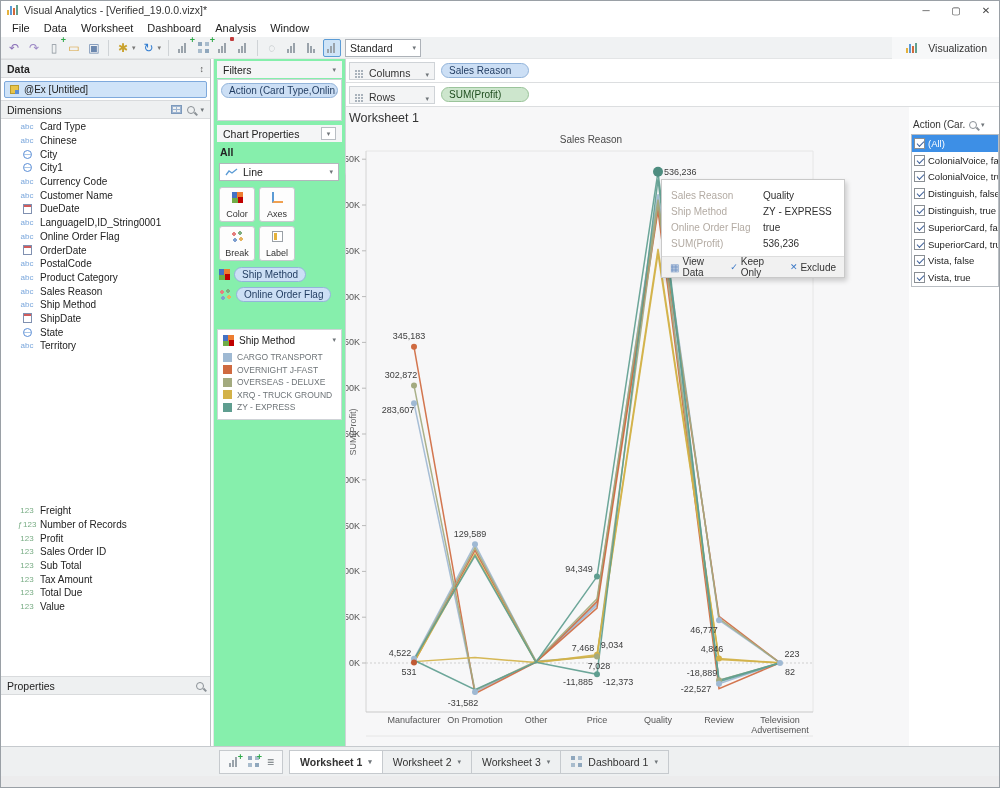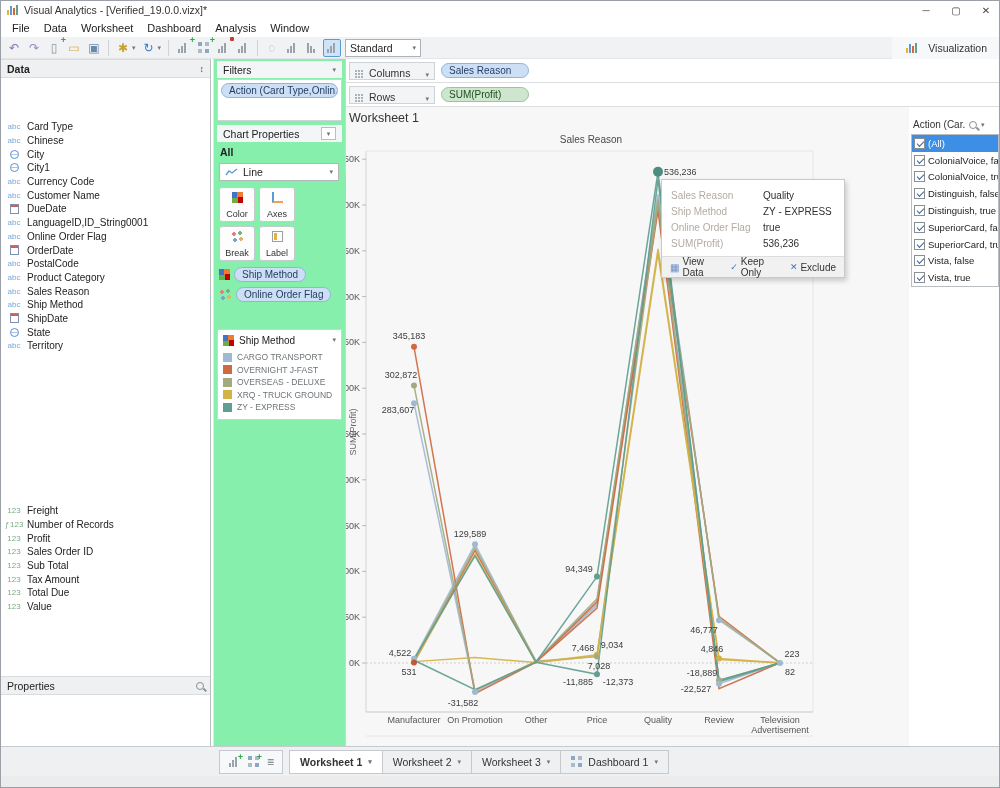--- a/index.html
+++ b/index.html
@@ -54,21 +54,21 @@
   .phead .sp { margin-left:auto; display:flex; align-items:center; gap:5px; }
   .data-head { position:absolute; left:0; top:0; width:209px; font-weight:bold; }
   .source-row { position:absolute; left:3px; top:22px; width:203px; height:17px; background:#cfe3f8;
     border:1px solid #7ea9dc; border-radius:2px; display:flex; align-items:center; gap:5px; padding:0 5px; font-size:10px; }
   .cube-ic { width:9px; height:9px; background:#e8c44a; border:1px solid #b89a2e; position:relative; }
   .cube-ic::after { content:""; position:absolute; right:-1px; bottom:-1px; width:4px; height:4px; background:#5b8ed6; }
   .dim-head { position:absolute; left:0; top:41px; width:209px; }
   .fieldlist { position:absolute; left:0; width:209px; list-style:none; }
   .dim-list { top:61px; }
   .meas-list { top:445px; }
-  .fieldlist li { height:13.7px; display:flex; align-items:center; gap:5px; padding-left:5px; font-size:10px; color:#222; }
+  .fieldlist li { height:13.7px; display:flex; align-items:center; gap:5px; padding-left:18px; font-size:10px; color:#222; }
   .ticon { width:16px; display:inline-flex; justify-content:center; align-items:center; flex:0 0 16px; }
   .t-abc { color:#7aa7dc; font-size:8px; letter-spacing:0; }
   .t-num { color:#79ad85; font-size:8px; }
   .t-num i { font-style:italic; margin-right:1px; }
   .geo-ic { width:9px; height:9px; border:1px solid #5b8ed6; border-radius:50%;
     background:linear-gradient(to bottom, transparent 42%, #a9c6e8 42%, #a9c6e8 58%, transparent 58%); }
   .date-ic { width:9px; height:10px; border:1px solid #8090b0; background:linear-gradient(#d05c5c 0 2px, #fff 2px); }
   .meas-head { position:absolute; left:0; top:425px; width:209px; }
   .param-head { position:absolute; left:0; top:617px; width:209px; }
   .search-ic { position:relative; width:8px; height:8px; border:1.5px solid #8a9096; border-radius:50%; display:inline-block; }
@@ -299,20 +299,32 @@
       <span class="lbl">Visualization</span>
     </span>
   </div>
 
   <div class="left-panel">
     <div class="phead data-head">
       <span>Data</span>
       <span class="sp">
           <span style="font-size:9px;color:#555;">↕</span>
         </span>
+    </div>
+    <div class="source-row">
+      <span class="cube-ic"></span>
+      <span>@Ex [Untitled]</span>
+    </div>
+    <div class="phead dim-head">
+      <span>Dimensions</span>
+      <span class="sp">
+        <span class="tablegrid-ic"></span>
+        <span class="search-ic"></span>
+        <span class="caret">▾</span>
+      </span>
     </div>
     <ul class="fieldlist dim-list" id="dim-list">
         <li>
           <span class="ticon">
             <span class="t-abc">abc</span>
           </span>
           <span>Card Type</span>
         </li>
         <li>
           <span class="ticon">

